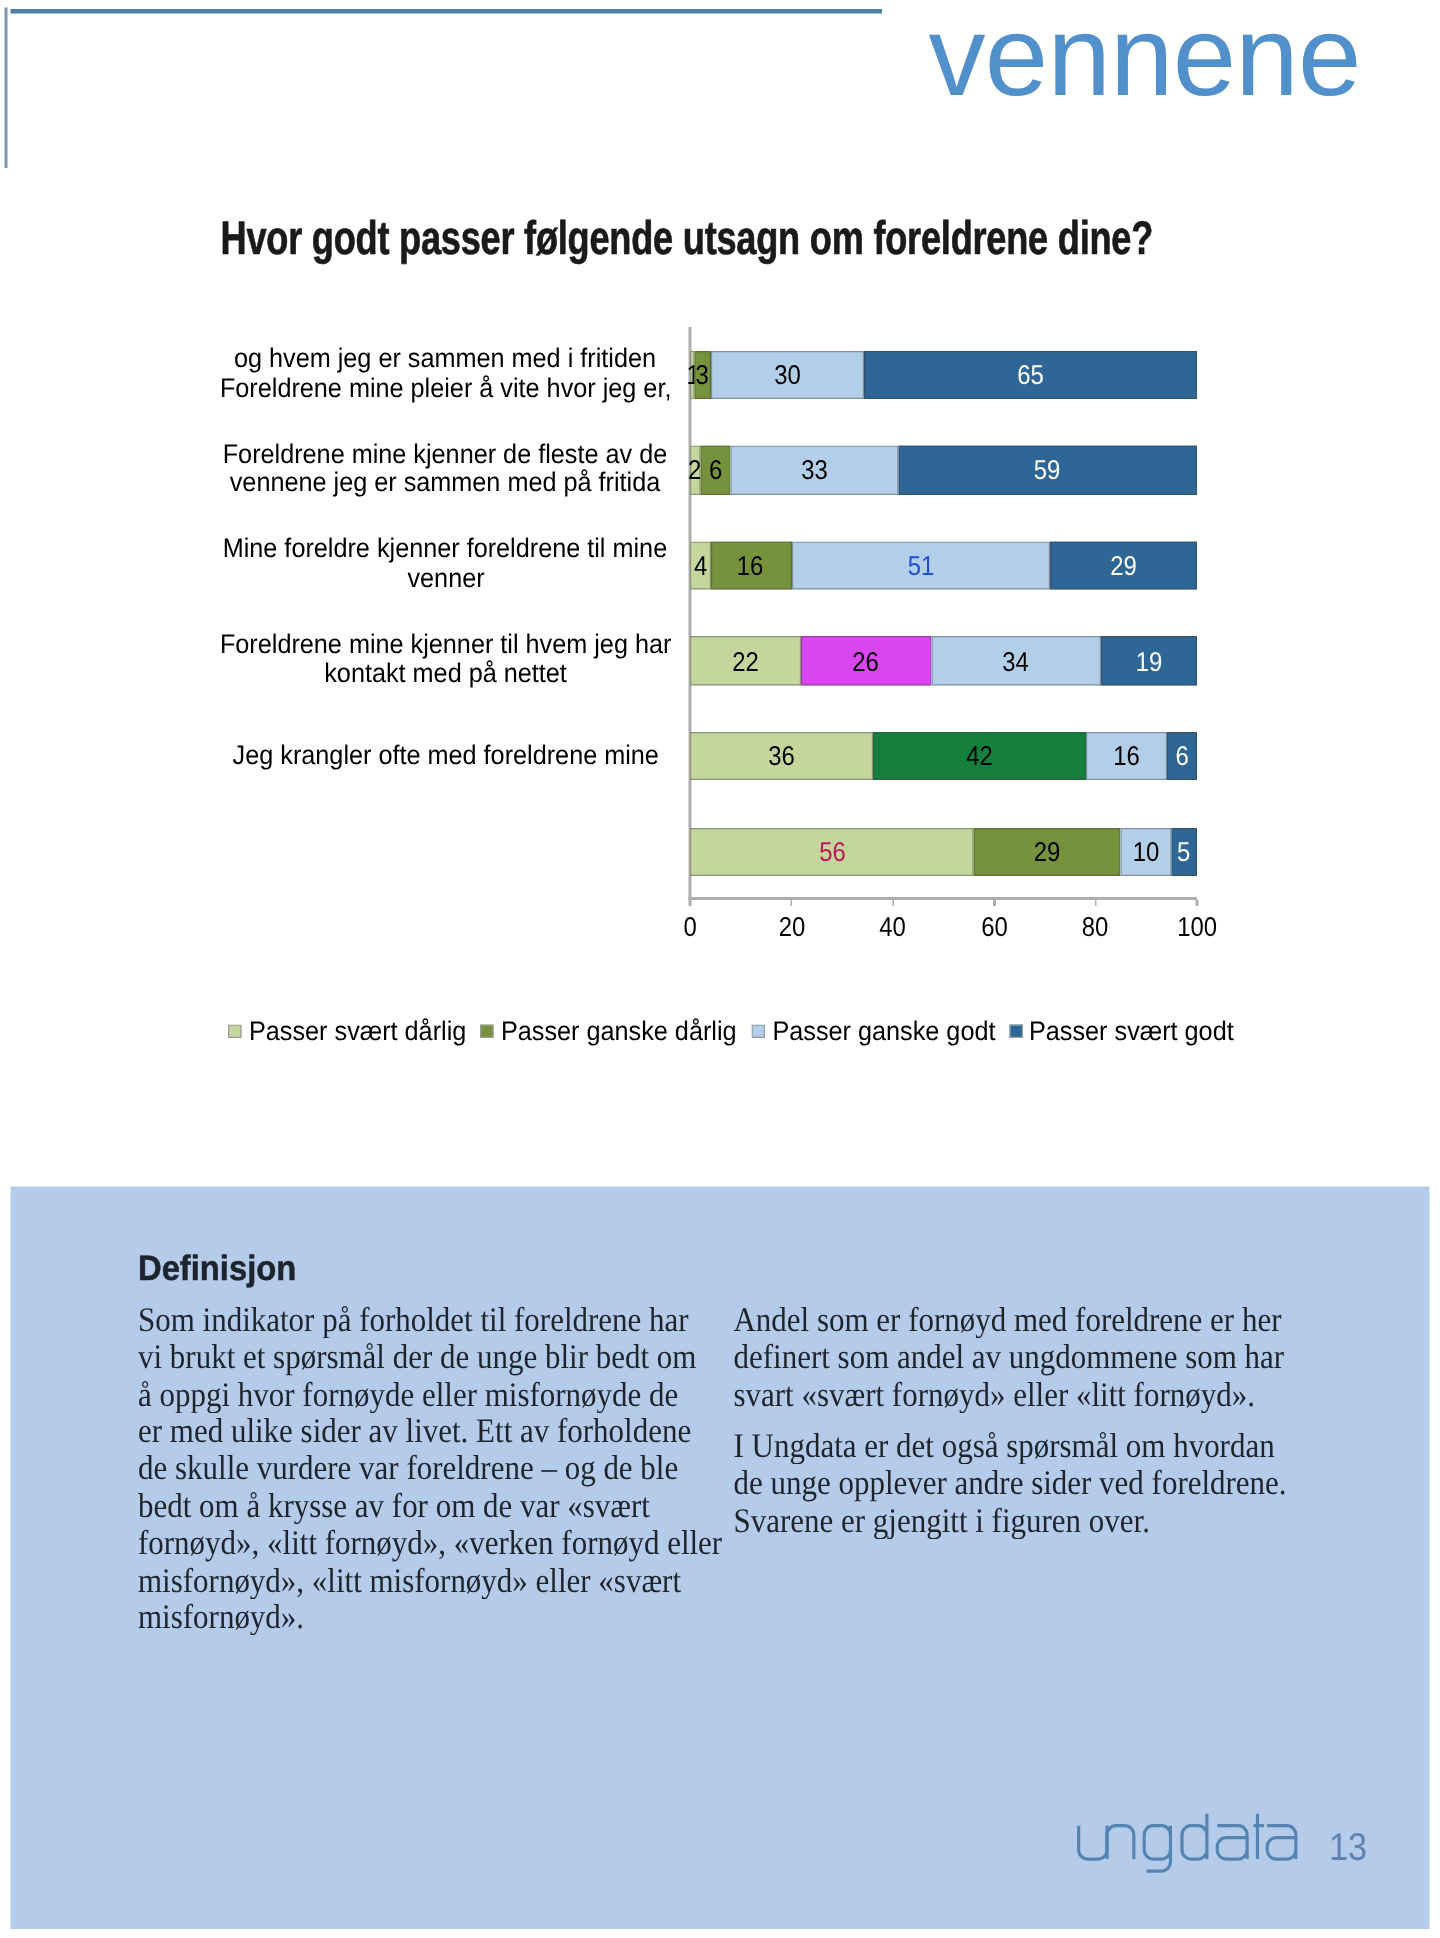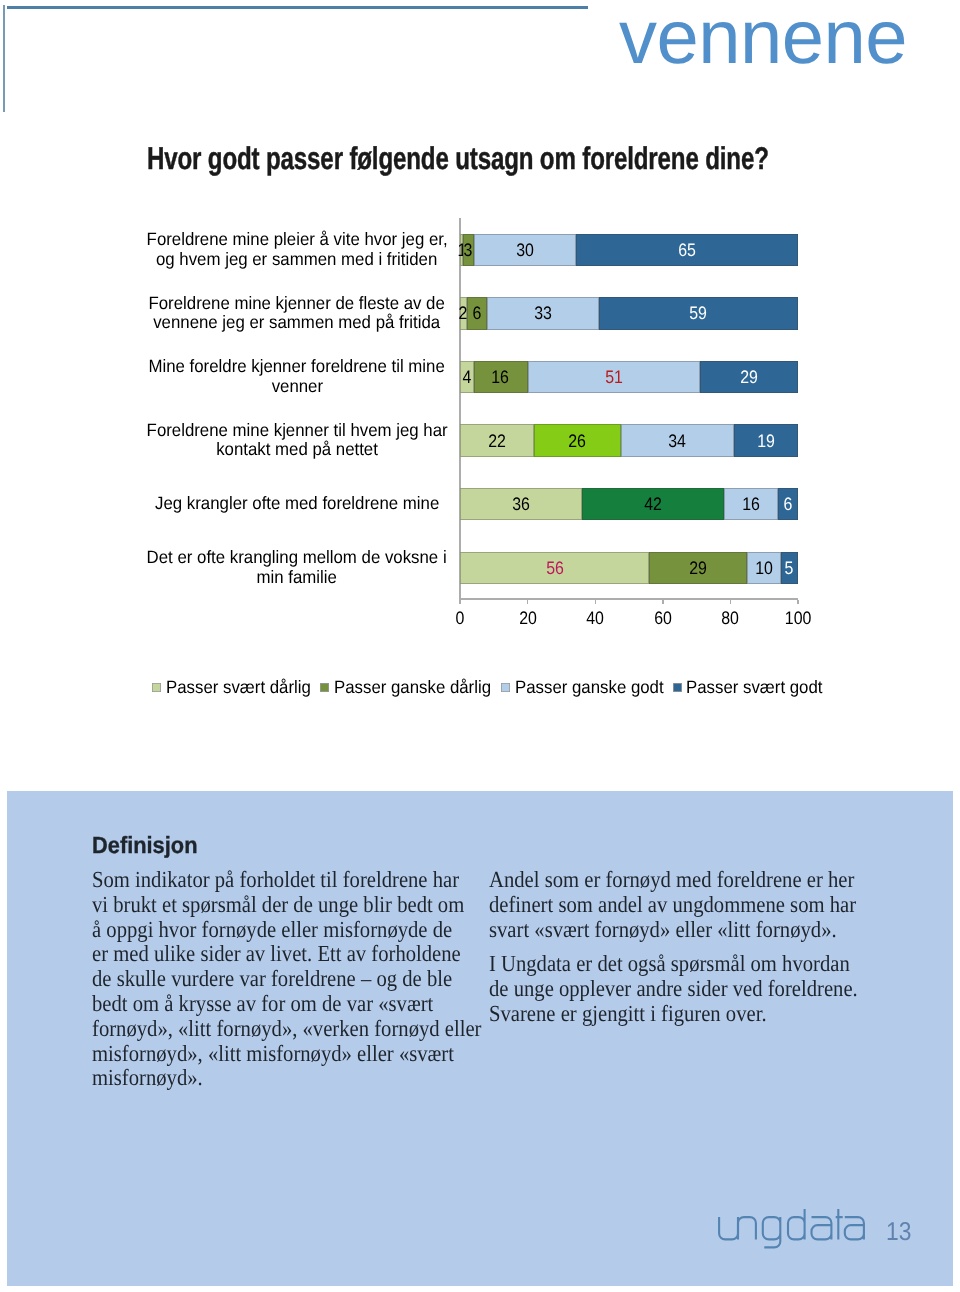--- a/index.html
+++ b/index.html
@@ -117,22 +117,22 @@
         <div class="legend-item">
           <span class="legend-swatch" style="background: rgb(179, 206, 232);"></span>
           <span>Passer ganske godt</span>
         </div>
         <div class="legend-item">
           <span class="legend-swatch" style="background: rgb(46, 103, 149);"></span>
           <span>Passer svært godt</span>
         </div>
       </div>
   <div class="cat-label" style="top: 249.25px; transform: translateY(-50%);">
+        <div><i>og hvem jeg er sammen med i fritiden</i></div>
         <div><i>Foreldrene mine pleier å vite hvor jeg er,</i></div>
-        <div><i>og hvem jeg er sammen med i fritiden</i></div>
       </div>
       <div class="bar-row" style="top: 233.5px; left: 460px; width: 338px;">
         <div class="seg" style="background: rgb(197, 214, 157); width: 1.0101%;">
           <span style="color: rgb(0, 0, 0);">
             <i>1</i>
           </span>
         </div>
         <div class="seg" style="background: rgb(118, 146, 60); width: 3.0303%;">
           <span style="color: rgb(0, 0, 0);">
             <i>3</i>
@@ -184,41 +184,41 @@
           <span style="color: rgb(0, 0, 0);">
             <i>4</i>
           </span>
         </div>
         <div class="seg" style="background: rgb(118, 146, 60); width: 16%;">
           <span style="color: rgb(0, 0, 0);">
             <i>16</i>
           </span>
         </div>
         <div class="seg" style="background: rgb(179, 206, 232); width: 51%;">
-          <span style="color: #b91c1c;">
+          <span style="color: #1d4ed8;">
             <i>51</i>
           </span>
         </div>
         <div class="seg" style="background: rgb(46, 103, 149); width: 29%;">
           <span style="color: rgb(255, 255, 255);">
             <i>29</i>
           </span>
         </div>
       </div>
       <div class="cat-label" style="top: 440.05px; transform: translateY(-50%);">
         <div><i>Foreldrene mine kjenner til hvem jeg har</i></div>
         <div><i>kontakt med på nettet</i></div>
       </div>
       <div class="bar-row" style="top: 424.3px; left: 460px; width: 338px;">
         <div class="seg" style="background: rgb(197, 214, 157); width: 21.7822%;">
           <span style="color: rgb(0, 0, 0); text-align: right;">
             <i>22</i>
           </span>
         </div>
-        <div class="seg" style="background: #84cc16; width: 25.7426%; text-decoration: underline;">
+        <div class="seg" style="background: #d946ef; width: 25.7426%; text-decoration: underline;">
           <span style="color: rgb(0, 0, 0);">
             <i>26</i>
           </span>
         </div>
         <div class="seg" style="background: rgb(179, 206, 232); width: 33.6634%;">
           <span style="color: rgb(0, 0, 0);">
             <i>34</i>
           </span>
         </div>
         <div class="seg" style="background: rgb(46, 103, 149); width: 18.8119%;">
@@ -244,24 +244,20 @@
         <div class="seg" style="background: rgb(179, 206, 232); width: 16%;">
           <span style="color: rgb(0, 0, 0);">
             <i>16</i>
           </span>
         </div>
         <div class="seg" style="background: rgb(46, 103, 149); width: 6%;">
           <span style="color: rgb(255, 255, 255);">
             <i>6</i>
           </span>
         </div>
-      </div>
-      <div class="cat-label" style="top: 567.25px; transform: translateY(-50%);">
-        <div><i>Det er ofte krangling mellom de voksne i</i></div>
-        <div><i>min familie</i></div>
       </div>
       <div class="bar-row" style="top: 551.5px; left: 460px; width: 338px;">
         <div class="seg" style="background: rgb(197, 214, 157); width: 56%;">
           <span style="color: #be185d;">
             <i>56</i>
           </span>
         </div>
         <div class="seg" style="background: rgb(118, 146, 60); width: 29%;">
           <span style="color: rgb(0, 0, 0);">
             <i>29</i>

